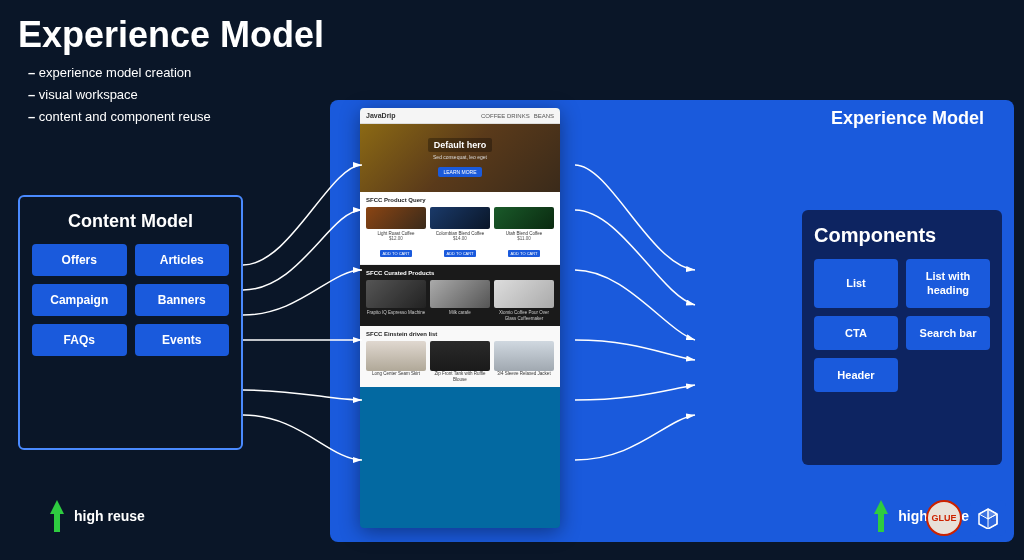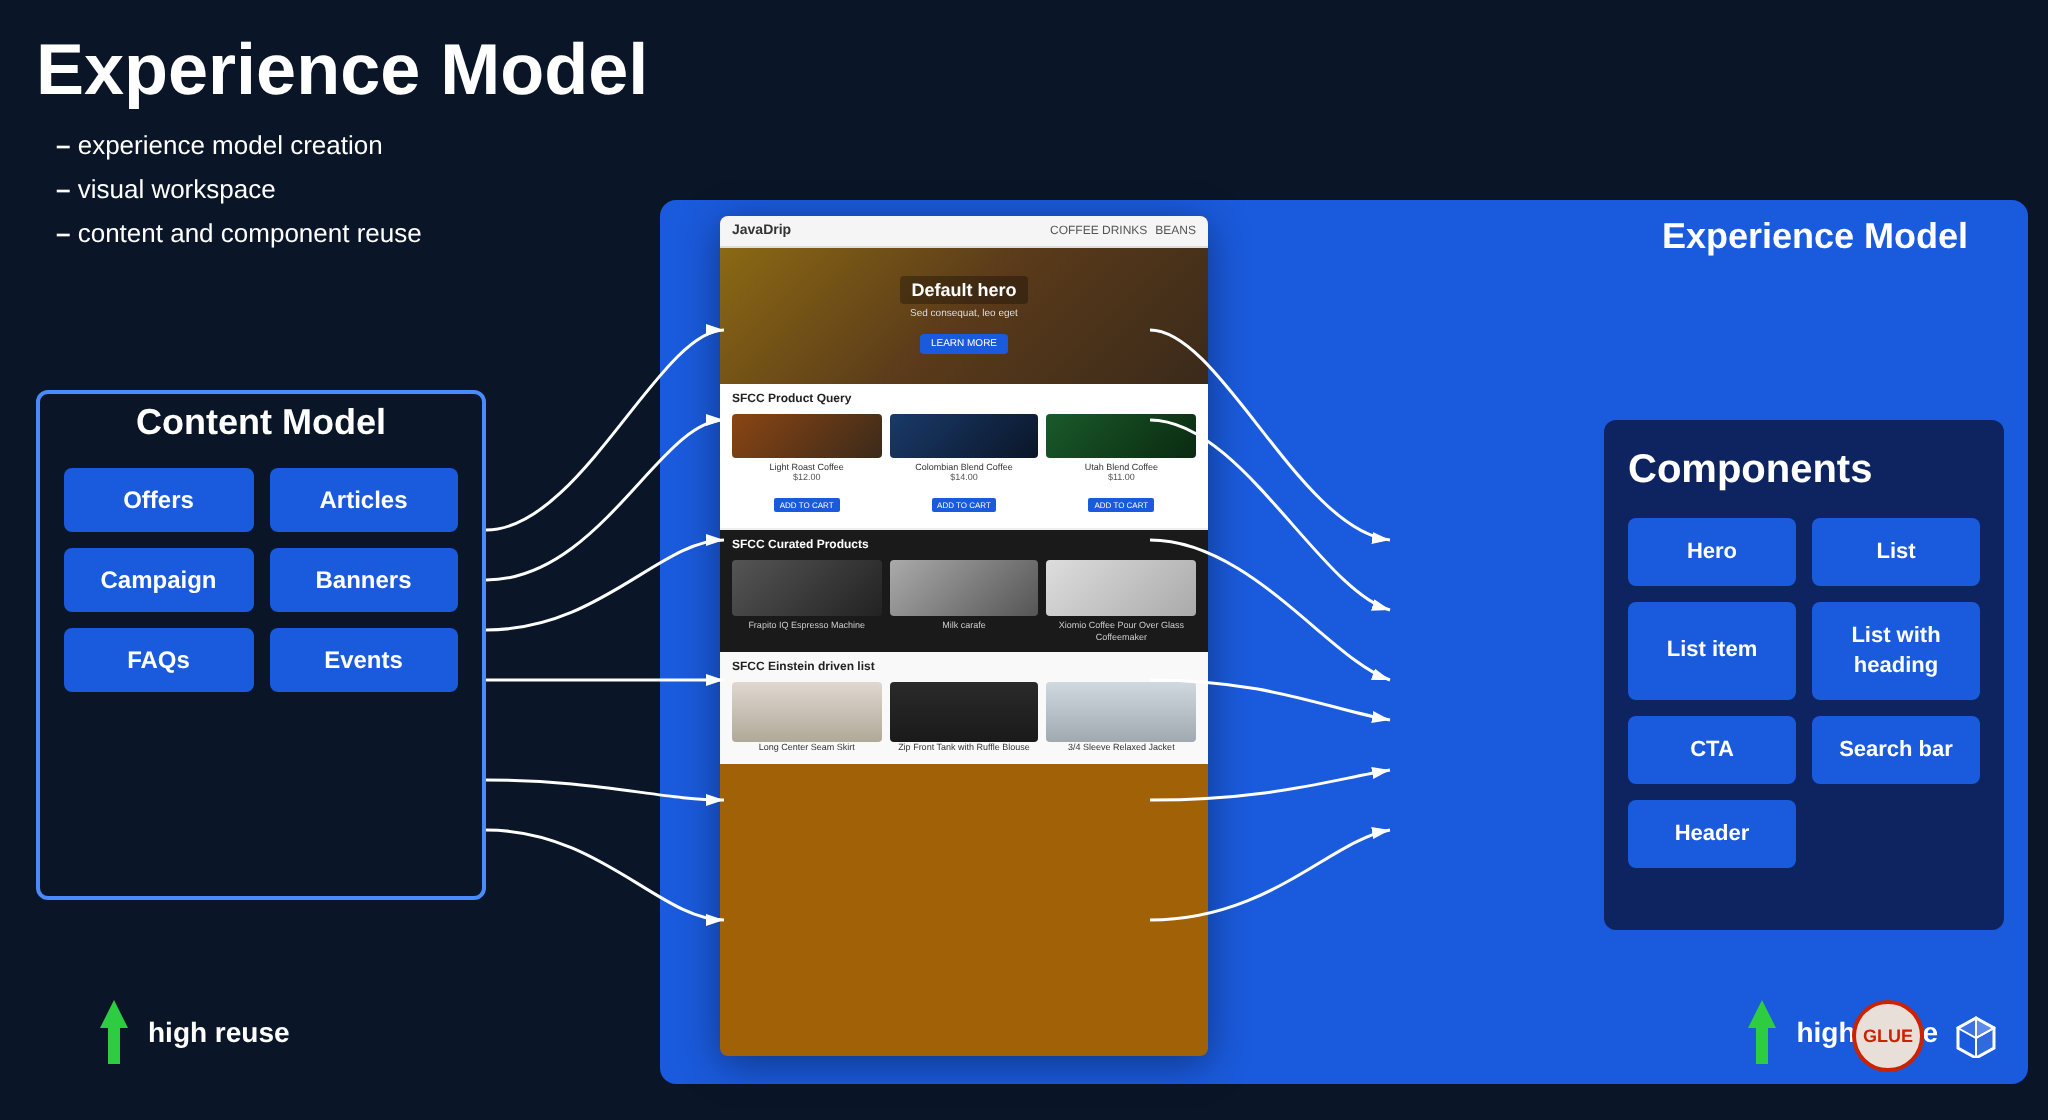--- a/index.html
+++ b/index.html
@@ -59,21 +59,21 @@
     
     .content-model-box {
       position: absolute;
       top: 195px;
       left: 18px;
       width: 225px;
       height: 255px;
       border: 2px solid #4a8aff;
       border-radius: 6px;
       background: transparent;
-      padding: 4px 12px 10px;
+      padding: 14px 12px 10px;
     }
     .content-model-title {
       color: white;
       font-size: 18px;
       font-weight: bold;
       text-align: center;
       margin-bottom: 12px;
     }
     .content-grid {
       display: grid;
@@ -126,23 +126,23 @@
       text-align: center;
       cursor: pointer;
       line-height: 1.3;
     }
 
     
     .mockup-wrapper {
       position: absolute;
       top: 108px;
       left: 360px;
-      width: 244px;
+      width: 200px;
       height: 420px;
-      background: #a16207;
+      background: #0369a1;
       border-radius: 4px;
       overflow: hidden;
       box-shadow: 0 4px 20px rgba(0,0,0,0.4);
     }
     .mockup-topbar {
       background: #f5f5f5;
       border-bottom: 1px solid #ddd;
       padding: 4px 6px;
       display: flex;
       align-items: center;
@@ -460,23 +460,21 @@
         <div class="fashion-img fi3"></div>
         <div class="product-name">3/4 Sleeve Relaxed Jacket</div>
       </div>
     </div>
   </div>
 </div>
 
 <div class="components-box">
   <div class="components-title">Components</div>
   <div class="comp-grid">
-    <button class="comp-btn">Hero</button>
     <button class="comp-btn">List</button>
-    <button class="comp-btn">List item</button>
     <button class="comp-btn">List with heading</button>
     <button class="comp-btn">CTA</button>
     <button class="comp-btn">Search bar</button>
     <button class="comp-btn">Header</button>
   </div>
 </div>
 
 <div class="high-reuse-left">
   <div style="display:flex;flex-direction:column;align-items:center;">
     <div style="width:14px;height:0;border-left:7px solid transparent;border-right:7px solid transparent;border-bottom:14px solid #2ecc40;"></div>

